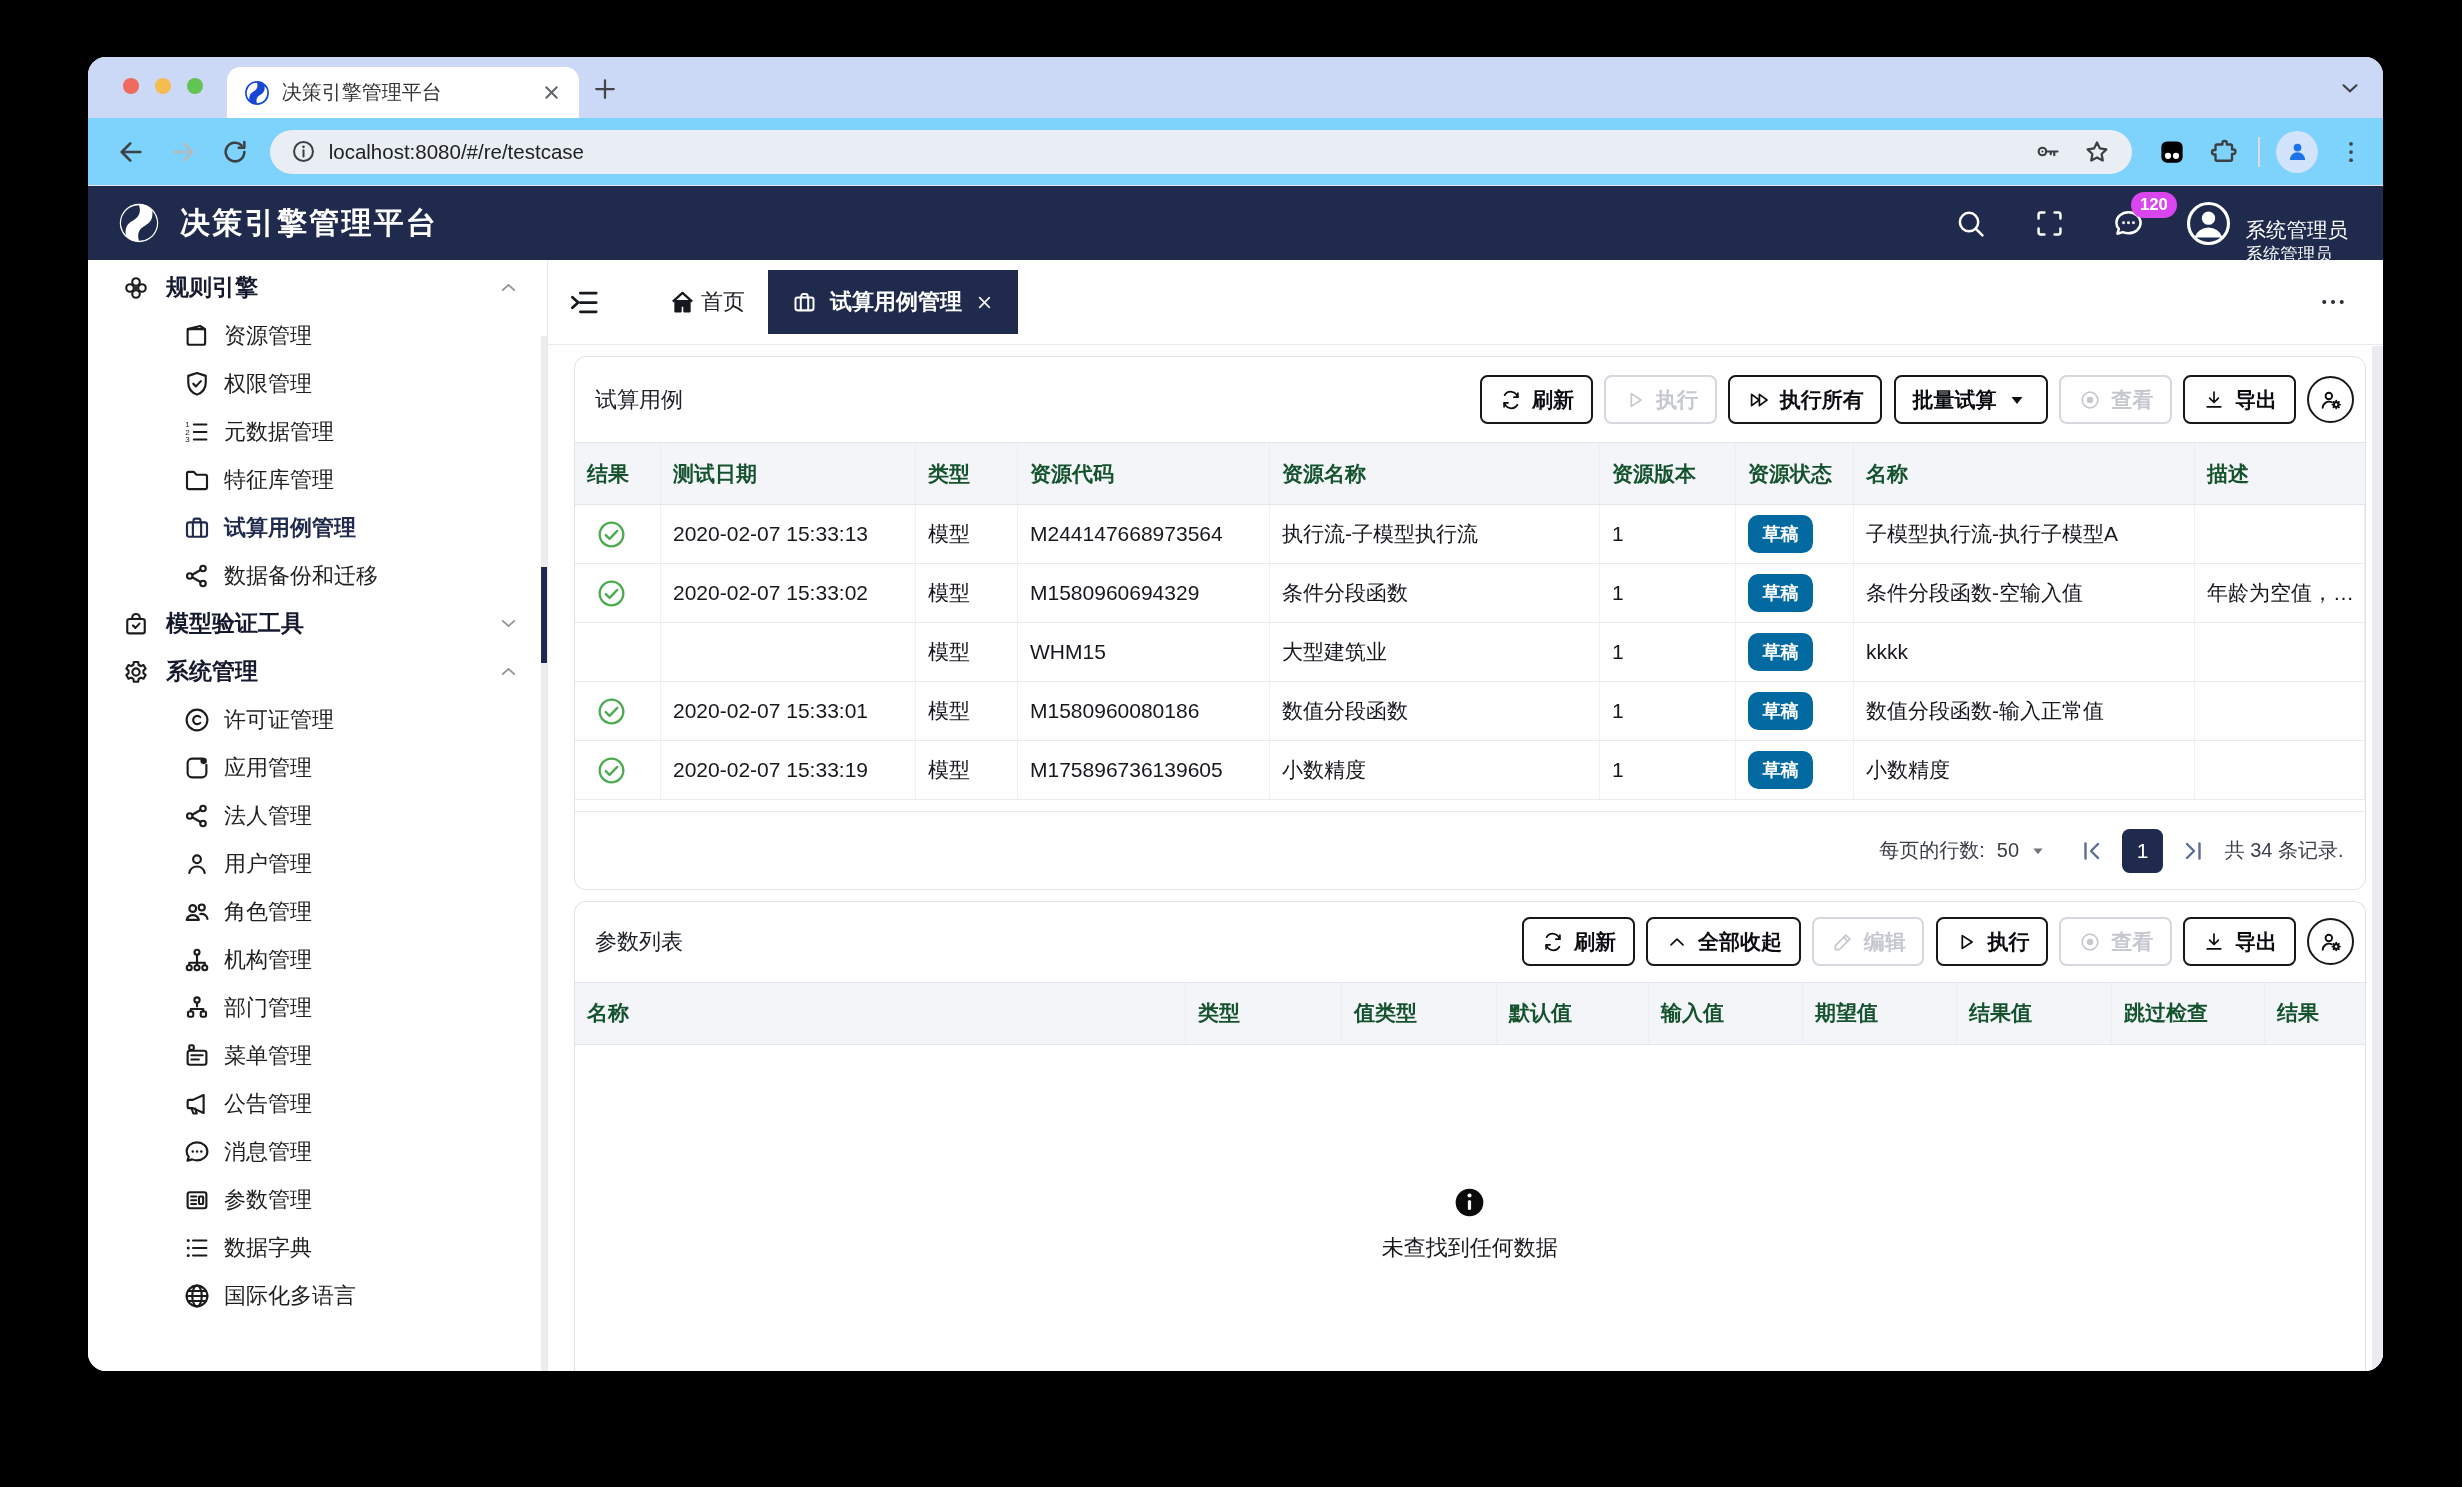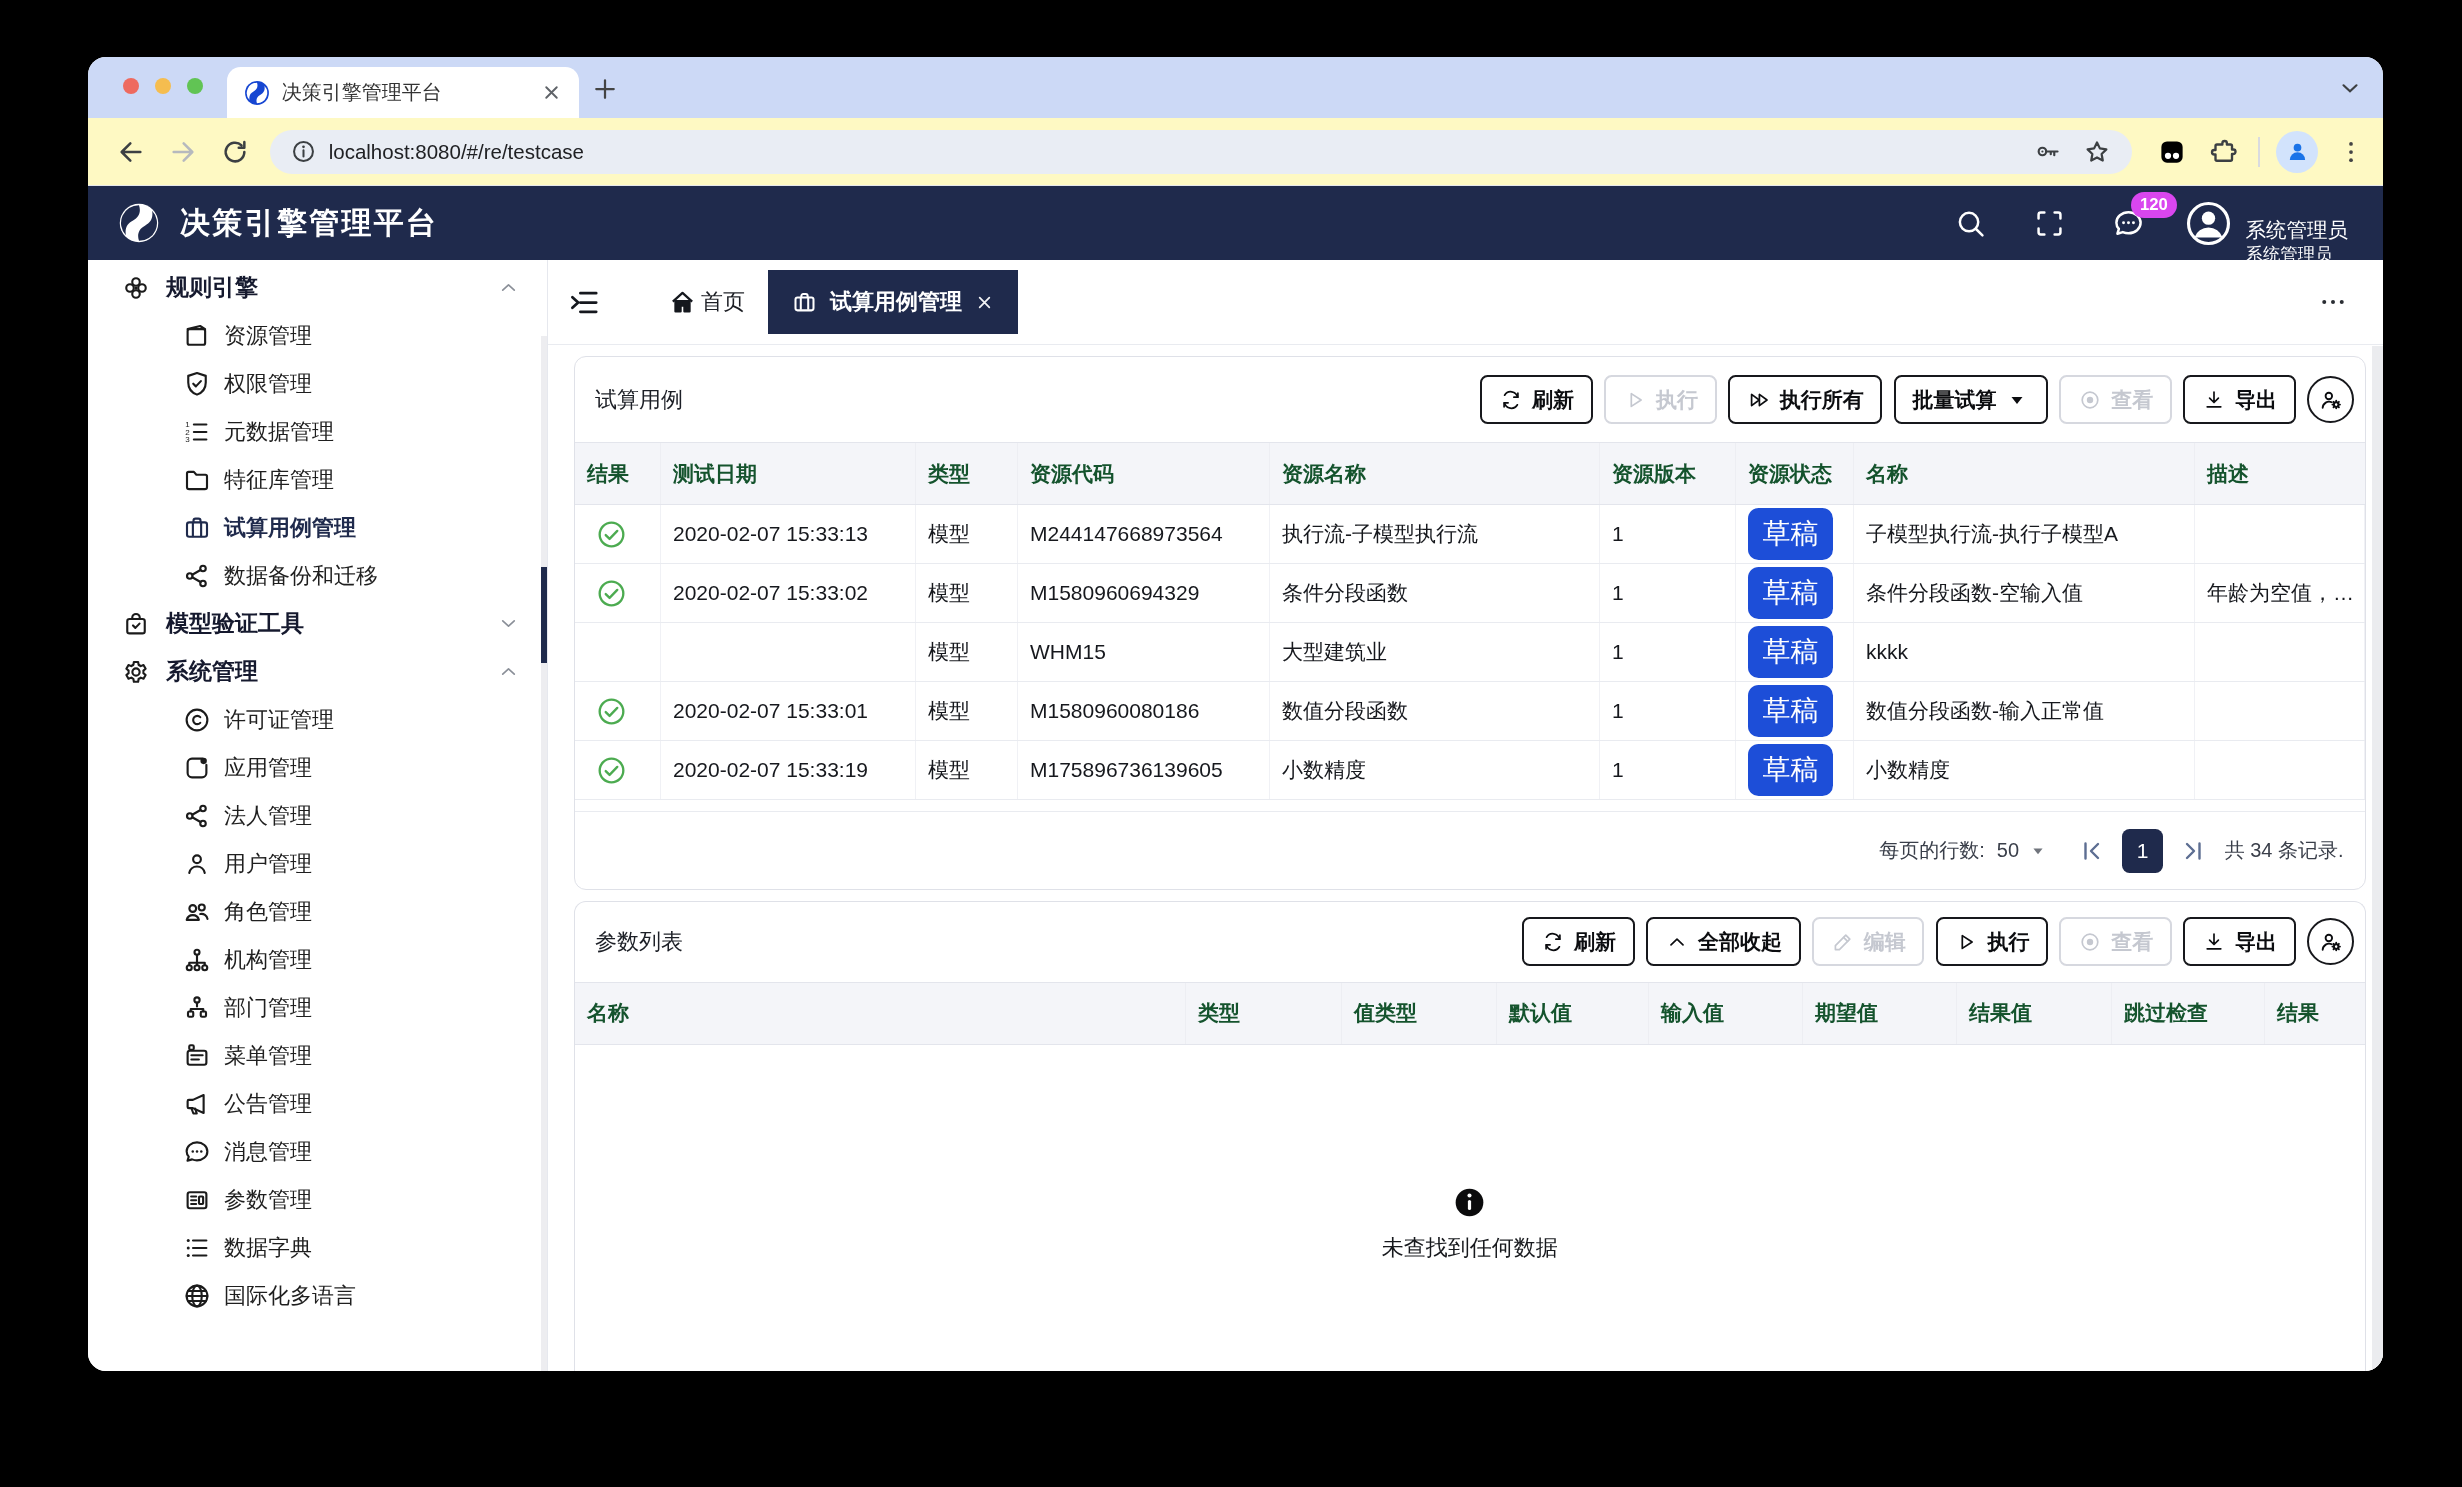--- a/index.html
+++ b/index.html
@@ -10,21 +10,21 @@
 
   
   .tabstrip { position:relative; height:61px; background:#ccd9f6; }
   .lights { position:absolute; left:35px; top:21px; display:flex; gap:16px; }
   .light { width:16px; height:16px; border-radius:50%; }
   .btab { position:absolute; left:139px; top:10px; width:352px; height:51px; background:#fff;
     border-radius:13.6px 13.6px 0 0; display:flex; align-items:center; padding:0 16.7px; gap:12px; }
   .btab-title { font-size:20px; color:#333; flex:1; white-space:nowrap; overflow:hidden; }
   .newtab { position:absolute; left:502px; top:16.7px; width:30px; height:30px; color:#444; }
   .tabsearch { position:absolute; right:20px; top:18px; width:26px; height:26px; color:#3d4043; }
-  .urlrow { height:68px; background:#fef9c3; border-bottom:1.5px solid #e6e8eb; display:flex;
+  .urlrow { height:68px; background:#7dd3fc; border-bottom:1.5px solid #e6e8eb; display:flex;
     align-items:center; padding:0 16.7px; }
   .navic { width:32px; height:32px; color:#3c4043; margin:0 10px; flex:none; }
   .navic.dis { color:#b6b9be; }
   .pill { flex:1; height:44px; background:#e9edf4; border-radius:22px; display:flex;
     align-items:center; padding:0 20px; margin:0 15px 0 9px; }
   .pill .url { font-size:20.5px; color:#202124; margin-left:12px; flex:1; }
   .chromeic { width:30px; height:30px; color:#3c4043; margin:0 10.6px; flex:none; }
   .vdiv { width:1.5px; height:30px; background:#d9dbe0; margin:0 9px; flex:none; }
   .chravatar { width:42px; height:42px; border-radius:50%; background:#d2e3fc; margin:0 7.6px;
     display:flex; align-items:center; justify-content:center; flex:none; }
@@ -95,21 +95,21 @@
   .pm-grid { grid-template-columns:611px 156px 155px 152px 154px 154px 155px 153px 1fr; }
   .thead { background:#f4f5f9; border-top:1.5px solid #e3e5ec; border-bottom:1.5px solid #e3e5ec; }
   .thead .cell { height:61px; font-weight:700; color:#14532d; }
   .cell { display:flex; align-items:center; padding-left:12px; font-size:21px; color:#16181d;
     border-right:1.5px solid #edeef3; overflow:hidden; white-space:nowrap; }
   .cell:last-child { border-right:none; }
   .trow .cell { height:58px; border-right:1.5px solid #f0f1f5; }
   .trow { border-bottom:1.5px solid #e9ebf0; }
   .partialrow { height:12px; border-bottom:1.5px solid #e9ebf0; }
   .chk { width:33px; height:33px; color:#4cab50; margin-left:7.6px; }
-  .statusbadge { background:#1d4ed8; color:#fff; font-size:28px; padding:6.8px 14.4px; border-radius:10.6px; }
+  .statusbadge { background:#0369a1; color:#fff; font-size:18px; padding:6.8px 14.4px; border-radius:10.6px;font-weight:bold; }
 
   .cardfoot { height:77px; display:flex; align-items:center; justify-content:flex-end;
     padding-right:21px; gap:12px; font-size:20px; color:#3a3f4a; }
   .caret { width:20px; height:20px; color:#70747c; margin-left:-3px; }
   .pgic { width:24px; height:24px; color:#5d6e92; }
   .pgbox { width:41px; height:44px; background:#1f2a4c; border-radius:7.6px; color:#fff;
     display:flex; align-items:center; justify-content:center; font-size:21px; margin:0 6px; }
   .pgfirst { margin-left:20px; }
   .pgtotal { margin-left:7.6px; }
 

